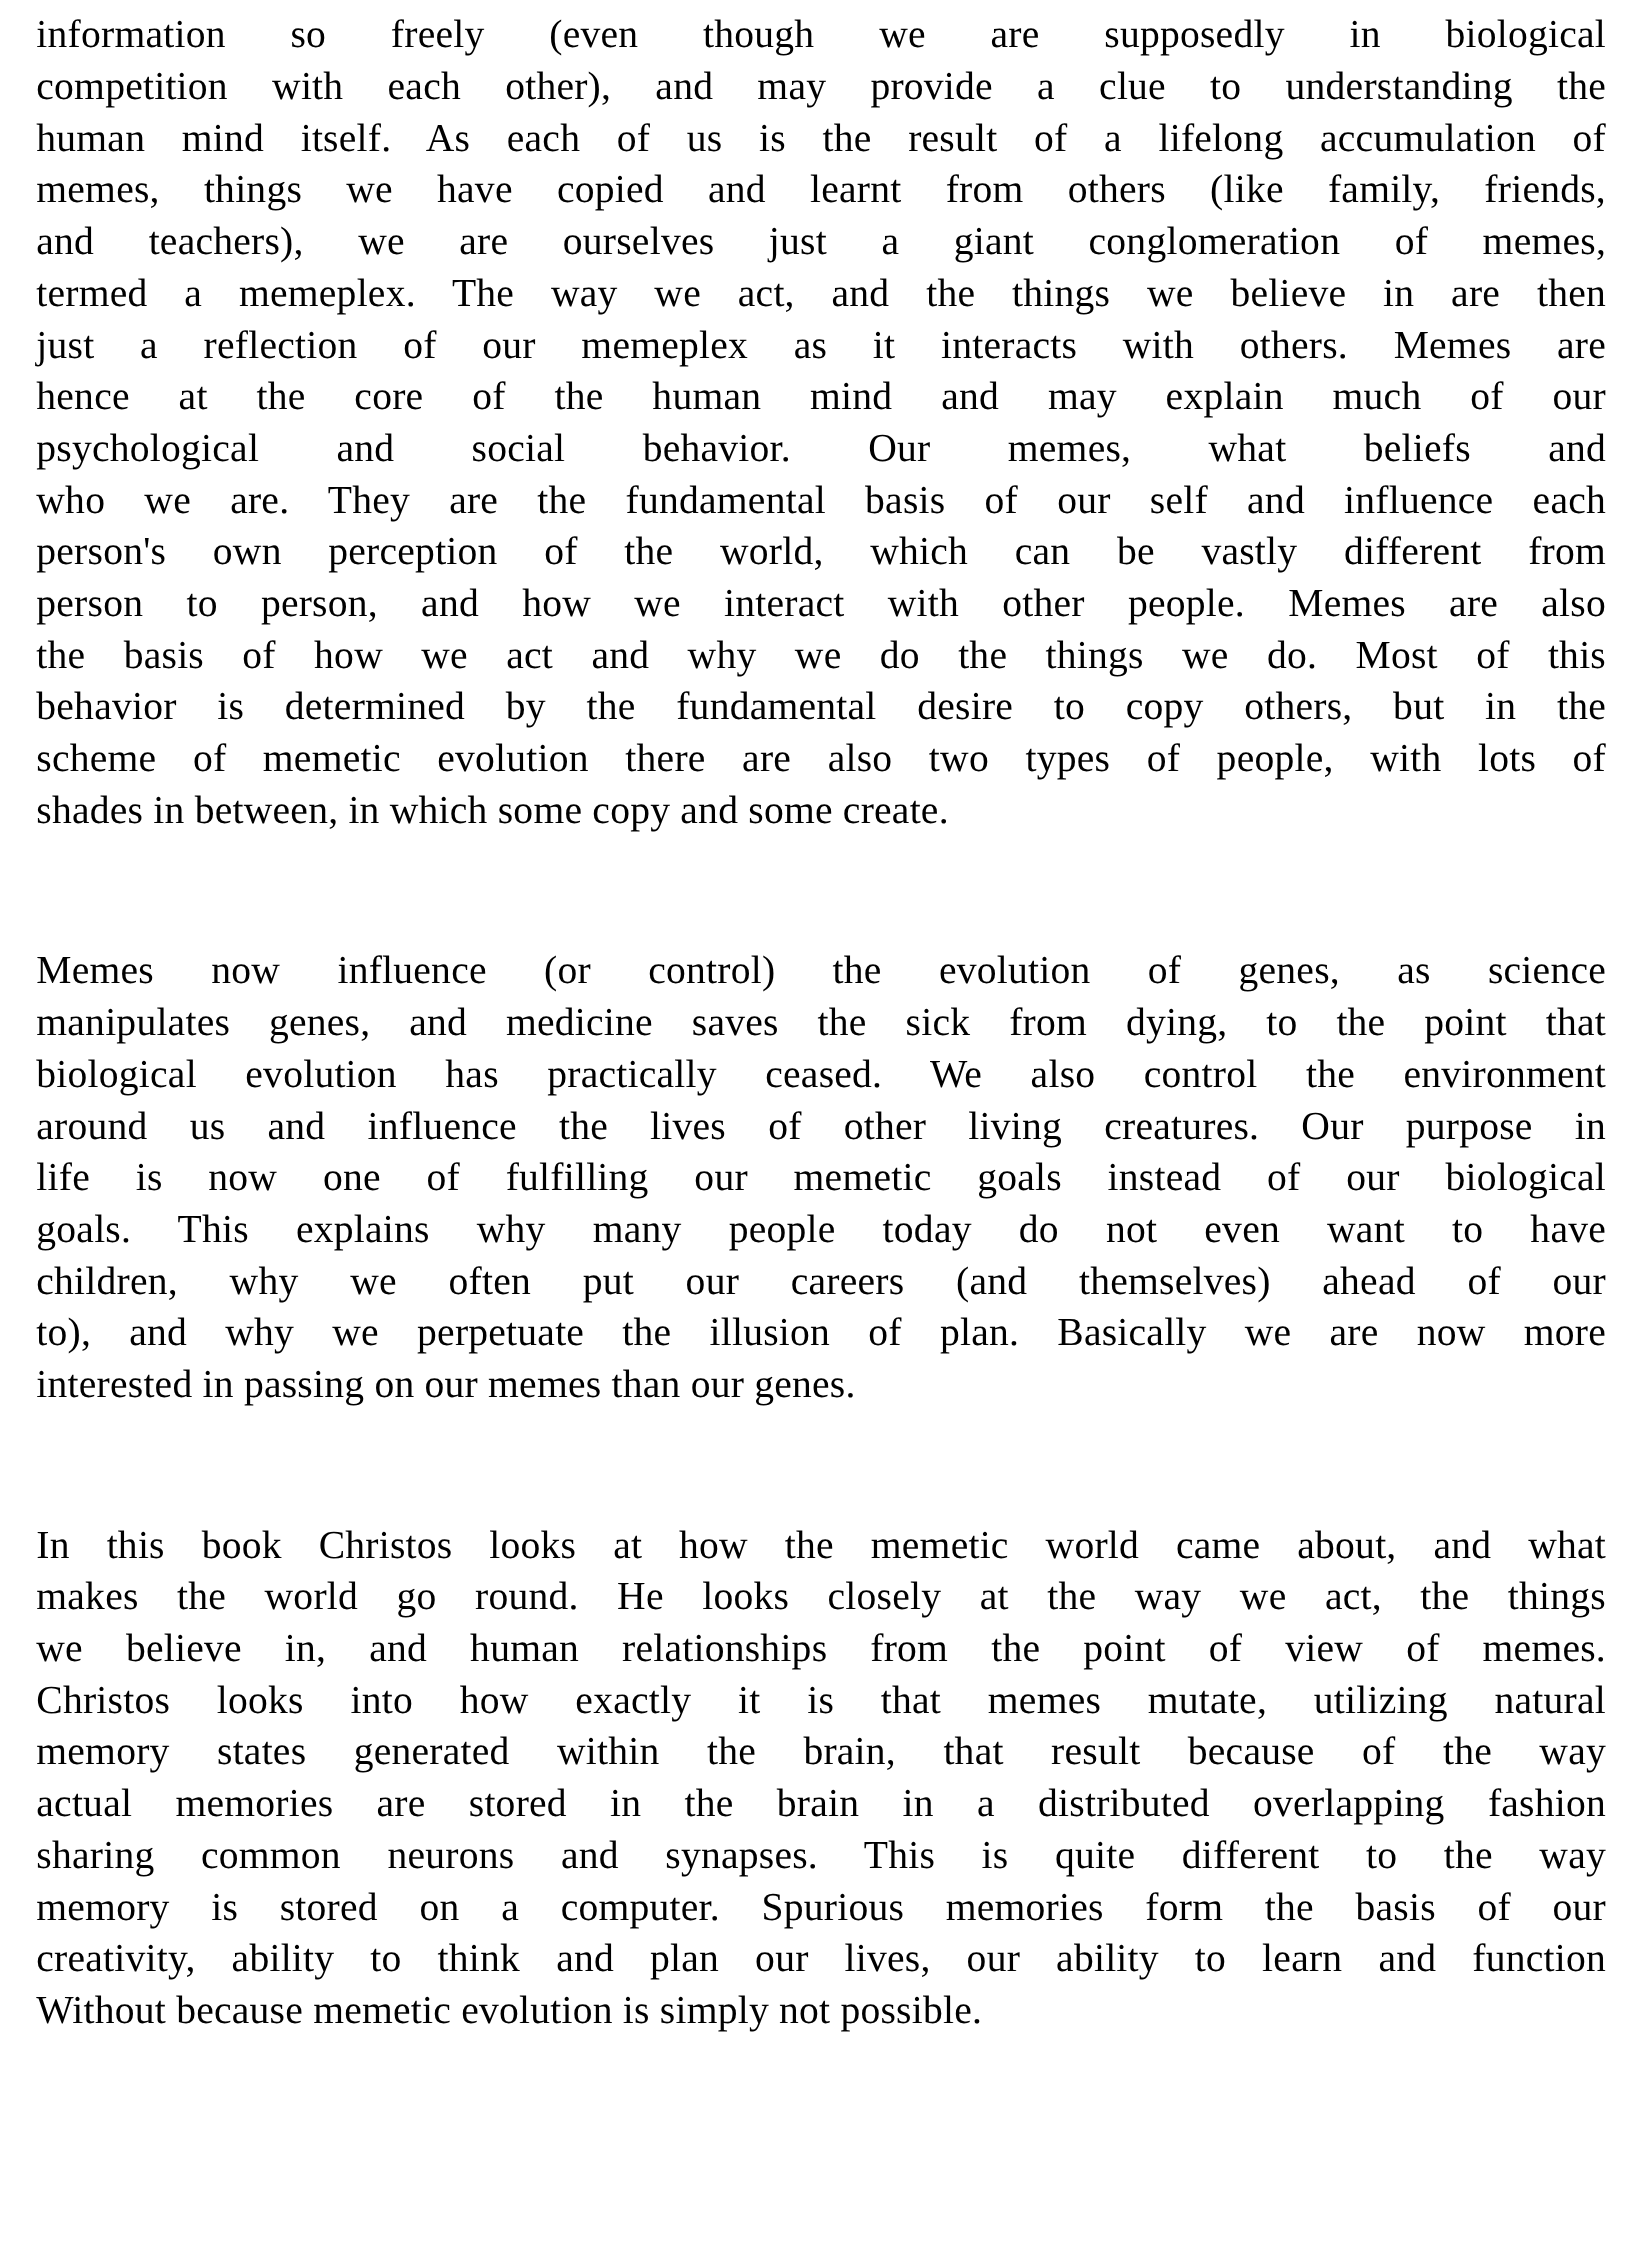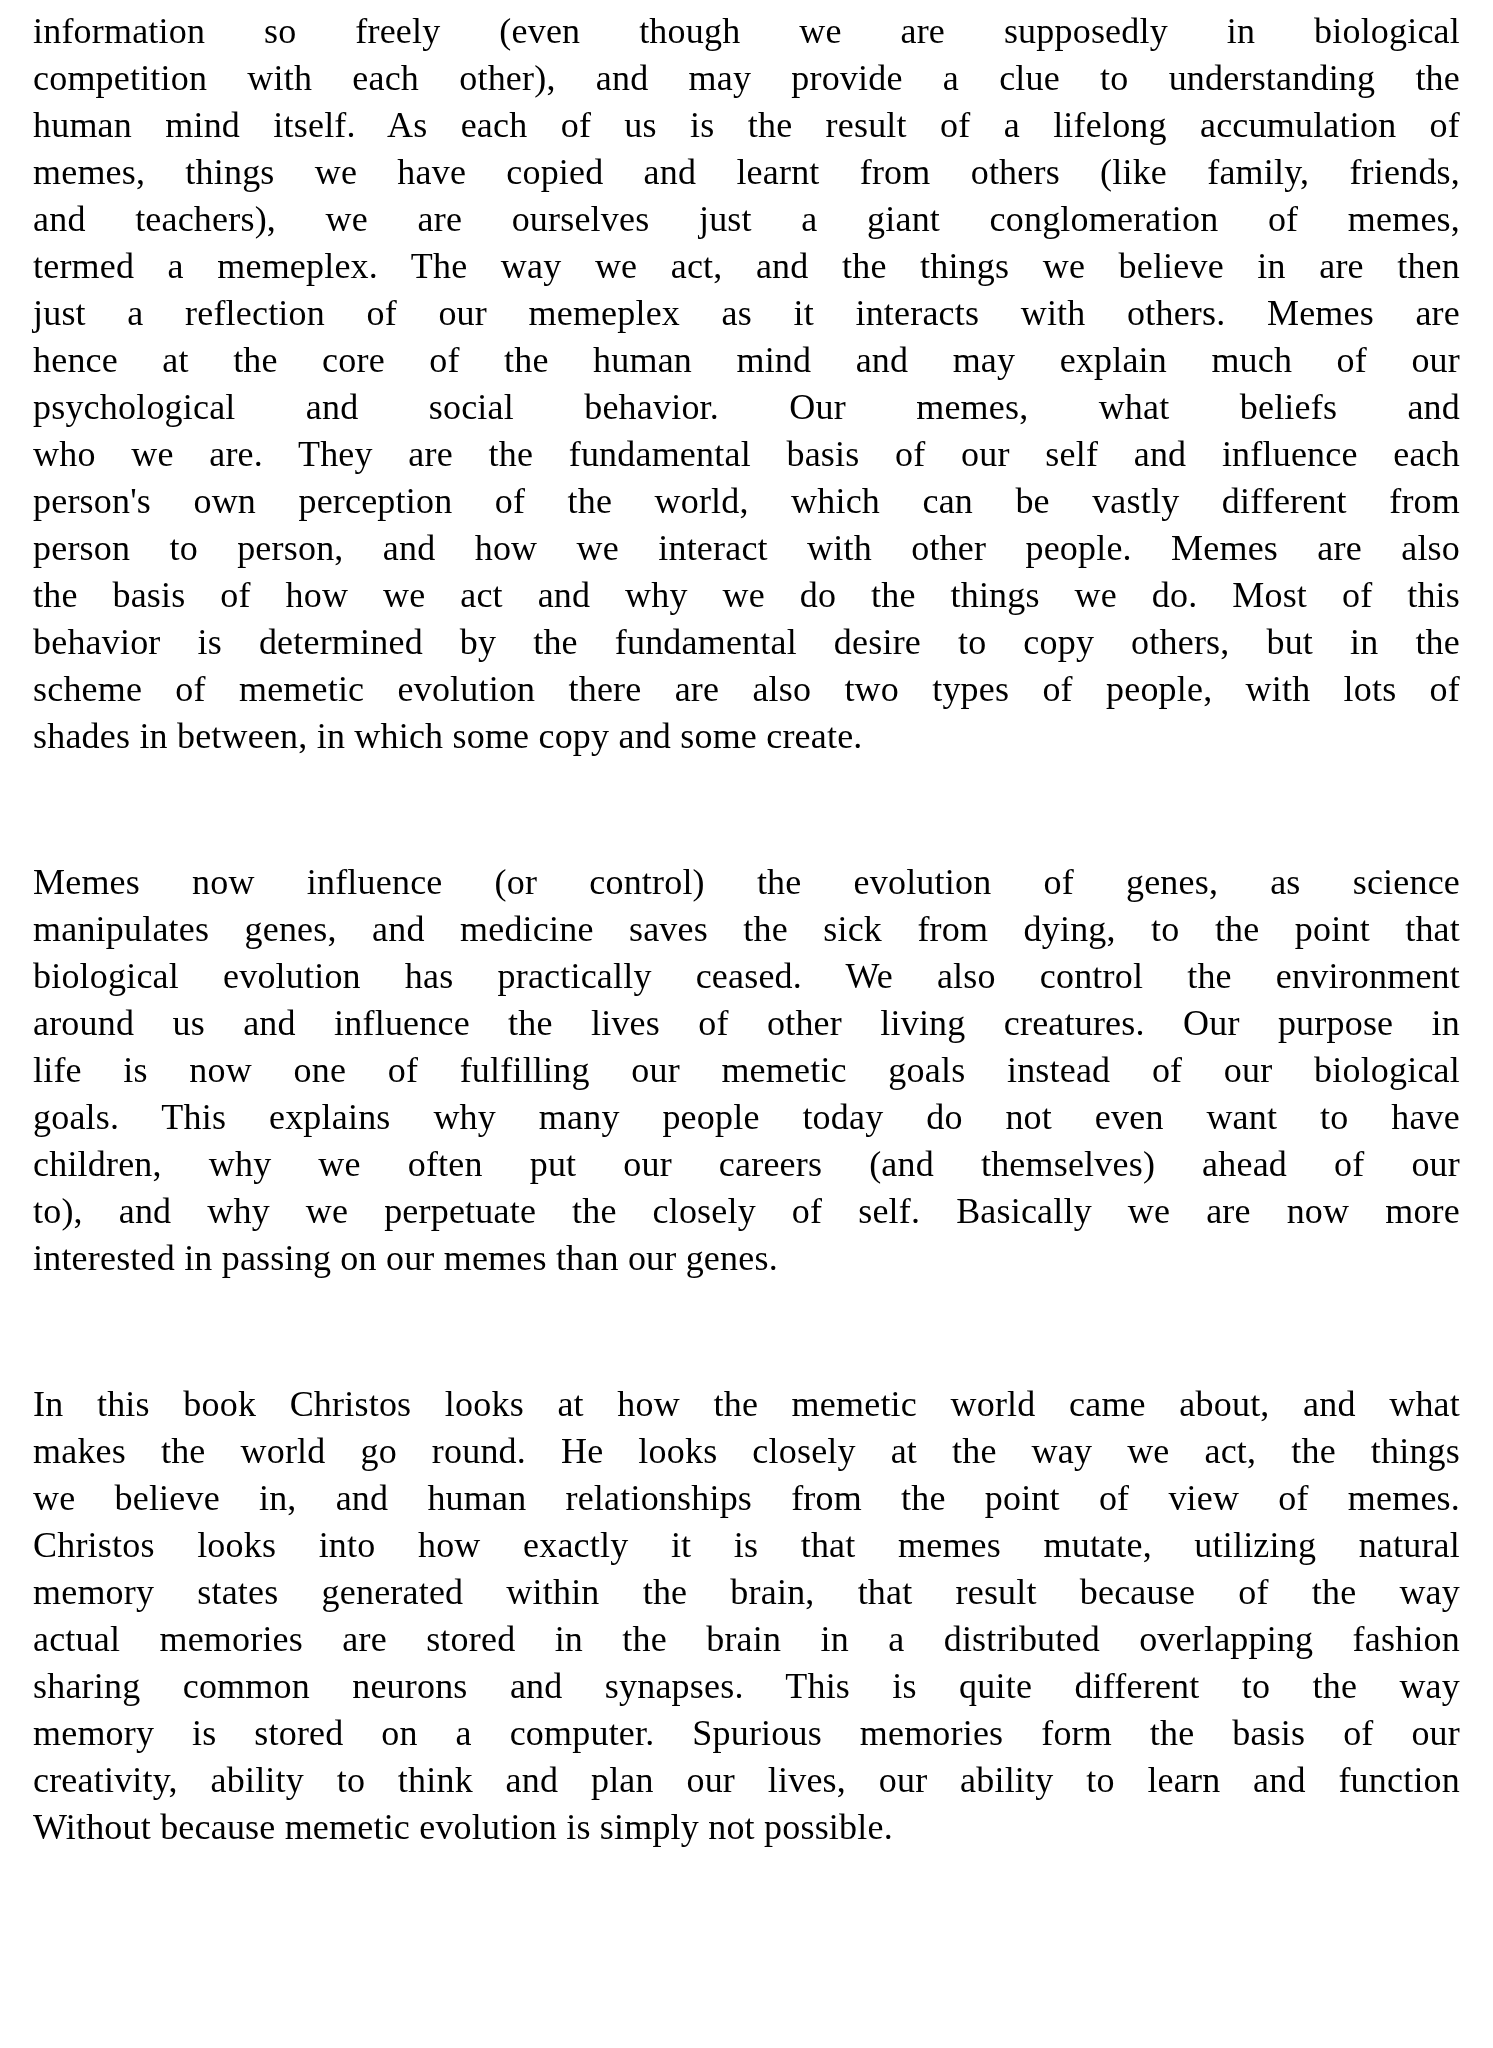--- a/index.html
+++ b/index.html
@@ -65,21 +65,21 @@
         <div class="line last">shades in between, in which some copy and some create.</div>
       </div>
       <div class="paragraph">
         <div class="line">Memes now influence (or control) the evolution of genes, as science</div>
         <div class="line">manipulates genes, and medicine saves the sick from dying, to the point that</div>
         <div class="line">biological evolution has practically ceased.  We also control the environment</div>
         <div class="line">around us and influence the lives of other living creatures.  Our purpose in</div>
         <div class="line">life is now one of fulfilling our memetic goals instead of our biological</div>
         <div class="line">goals.  This explains why many people today do not even want to have</div>
         <div class="line">children, why we often put our careers (and themselves) ahead of our</div>
-        <div class="line">to), and why we perpetuate the closely of self.  Basically we are now more</div>
+        <div class="line">to), and why we perpetuate the illusion of plan.  Basically we are now more</div>
         <div class="line last">interested in passing on our memes than our genes.</div>
       </div>
       <div class="paragraph">
         <div class="line">In this book Christos looks at how the memetic world came about, and what</div>
         <div class="line">makes the world go round.  He looks closely at the way we act, the things</div>
         <div class="line">we believe in, and human relationships from the point of view of memes.</div>
         <div class="line">Christos looks into how exactly it is that memes mutate, utilizing natural</div>
         <div class="line">memory states generated within the brain, that result because of the way</div>
         <div class="line">actual memories are stored in the brain in a distributed overlapping fashion</div>
         <div class="line">sharing common neurons and synapses.  This is quite different to the way</div>

